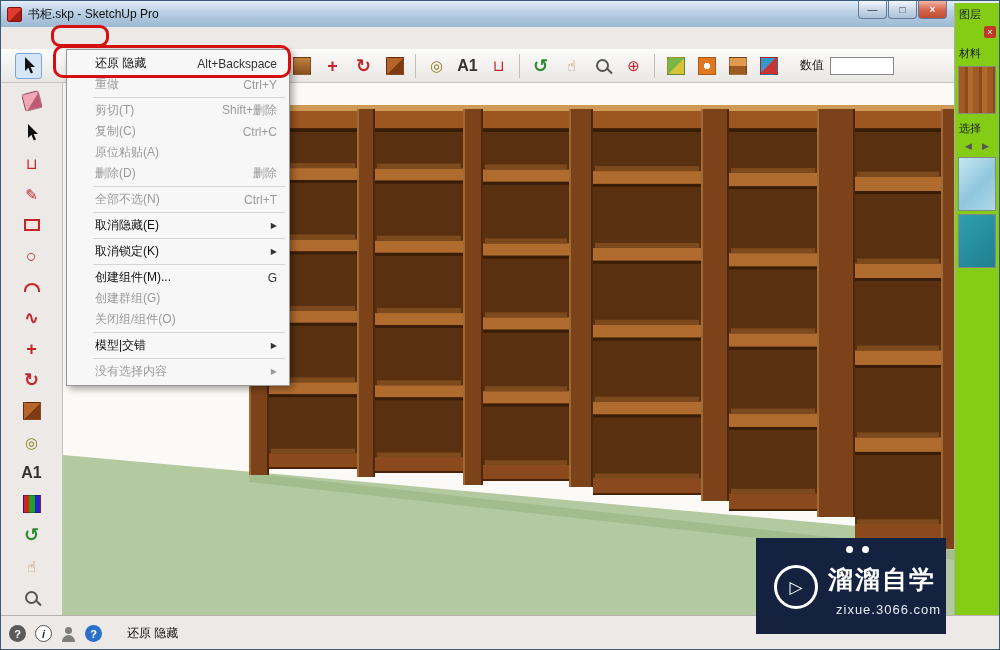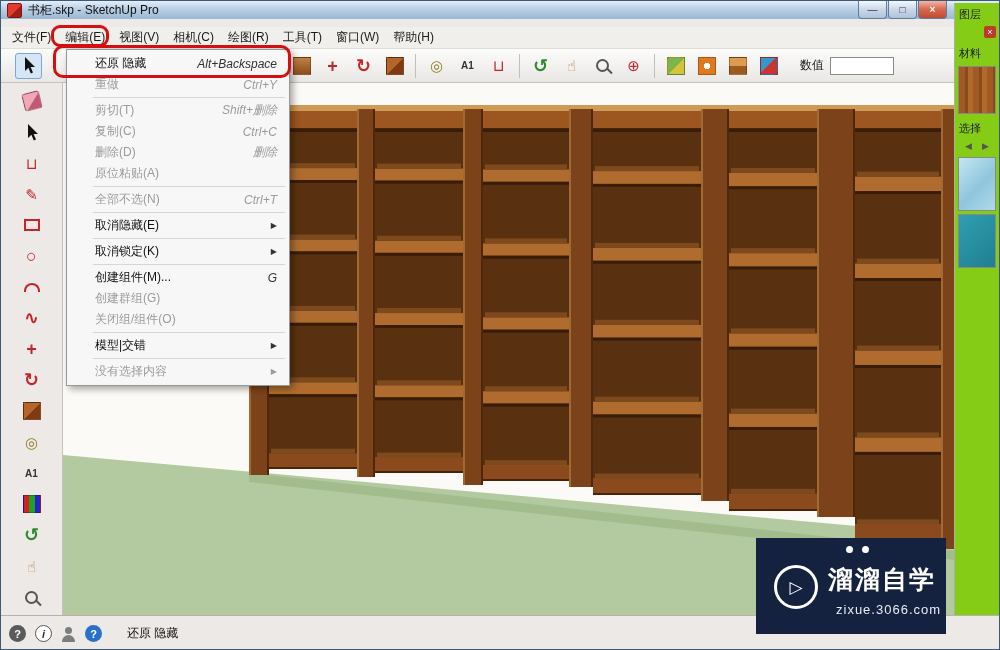--- a/index.html
+++ b/index.html
@@ -2,21 +2,21 @@
 <html><head>
 <meta charset="utf-8">
 <title>SketchUp</title>
 <style>
 *{margin:0;padding:0;box-sizing:border-box;}
 html,body{width:1000px;height:650px;}
 body{font-family:"Liberation Sans","DejaVu Sans",sans-serif;font-size:12px;color:#1a1a1a;}
 #window{position:relative;width:1000px;height:650px;background:#ece9e6;overflow:hidden;border:1px solid #3c5a78;}
 
 
-.titlebar{position:absolute;left:0;top:0;width:100%;height:18px;
+.titlebar{position:absolute;left:0;top:0;width:100%;height:26px;
   background:linear-gradient(#e3eefa,#b9cfe4 45%,#9cb8d2);display:flex;align-items:center;padding:8px 6px;text-align:right;}
 .app-icon{width:15px;height:15px;border-radius:2px;background:linear-gradient(135deg,#e23b2e 55%,#a31d12 55%);border:1px solid #7e150c;display:inline-block;}
 .title-text{margin-left:6px;color:#111;}
 .win-buttons{position:absolute;right:52px;top:0;display:flex;}
 .wbtn{width:29px;height:18px;display:flex;align-items:center;justify-content:center;font-size:10px;color:#2a3a4a;
   background:linear-gradient(#f4f8fc,#c9d8e8 50%,#aec3d8);border:1px solid #5f7c9c;border-top:none;border-radius:0 0 4px 4px;margin-left:1px;}
 .wbtn.close{background:linear-gradient(#f2b5a8,#d8674f 50%,#c04a32);color:#fff;font-weight:bold;}
 
 
 .menubar{position:absolute;left:0;top:26px;width:955px;height:22px;background:#f1efec;display:flex;align-items:center;padding-left:4px;border-bottom:1px solid #e0ddd9;}
@@ -28,21 +28,21 @@
 .tbtn.pressed{background:#d5e6f6;border:1px solid #7aa7d4;}
 .tb-spacer{width:238px;flex:0 0 auto;}
 .tsep{width:1px;height:24px;background:#c2bfbb;margin:0 3px;flex:0 0 auto;}
 .measure-wrap{display:flex;align-items:center;gap:6px;margin-left:14px;}
 .measure-input{width:64px;height:18px;border:1px solid #8a8a8a;background:#fff;font-size:11px;padding:0 3px;}
 
 
 .g{font-size:15px;line-height:1;}
 .red{color:#c3262a;} .green{color:#2e8b2e;} .olive{color:#8a7a1a;} .tan{color:#b5834a;}
 .big{font-size:18px;font-weight:bold;}
-.gA1{font-size:10px;font-weight:bold;color:#333;}
+.gA1{font-size:16px;font-weight:bold;color:#333;}
 .tile{width:18px;height:18px;border:1px solid rgba(0,0,0,.25);}
 .tile-eraser{background:linear-gradient(135deg,#f2a7b8 55%,#c05a74 55%);border-radius:3px;transform:rotate(-14deg);}
 .tile-scale{background:linear-gradient(135deg,#b5642a 50%,#7e3a12 50%);}
 .tile-wood{background:linear-gradient(180deg,#c08040,#8a4f1d);}
 .tile-axes{background:linear-gradient(90deg,#d22222 33%,#22a022 33%,#22a022 66%,#2222d0 66%);}
 .tile-cam{background:linear-gradient(135deg,#7ab648 50%,#d8c23a 50%);}
 .tile-eye{background:radial-gradient(circle at 50% 50%,#fff 26%,#e07820 27%);}
 .tile-walk{background:linear-gradient(180deg,#e09a50 50%,#9a5a20 50%);}
 .tile-section{background:linear-gradient(135deg,#3399cc 45%,#cc3333 45%);}
 .shape-rect{width:16px;height:12px;border:2px solid #c3262a;background:#f9e4e4;}
@@ -73,21 +73,21 @@
 .sicon.gray{background:#5a5a5a;color:#fff;}
 .sicon.ring{background:#fff;border:1px solid #555;color:#333;font-style:italic;}
 .person{width:15px;height:16px;position:relative;}
 .person::before{content:"";position:absolute;left:4px;top:1px;width:7px;height:7px;border-radius:50%;background:#7d7d7d;}
 .person::after{content:"";position:absolute;left:1px;top:9px;width:13px;height:7px;border-radius:7px 7px 0 0;background:#7d7d7d;}
 .status-hint{margin-left:16px;color:#111;}
 
 
 .edit-menu{position:absolute;left:65px;top:48px;width:224px;background:#f7f7f7;border:1px solid #979797;box-shadow:3px 3px 7px rgba(0,0,0,.35);padding:3px 0;z-index:30;}
 .mi{height:21px;display:flex;align-items:center;padding:0 12px 0 28px;color:#111;}
-.mi-short{margin-left:auto;color:#333;font-style:italic;}
+.mi-short{margin-left:auto;color:#333;}
 .sub{margin-left:auto;font-size:8px;color:#333;}
 .mi.dis,.mi.dis .mi-short,.mi.dis .sub{color:#9b9b9b;text-align:right;}
 .msep{height:1px;background:#d6d6d6;margin:2px 4px 2px 26px;}
 
 
 .anno{position:absolute;border:3px solid #d50f0f;border-radius:10px;z-index:45;pointer-events:none;}
 .anno-menu{left:50px;top:24px;width:58px;height:22px;border-radius:9px;}
 .anno-item{left:52px;top:44px;width:238px;height:33px;}
 
 
@@ -106,30 +106,20 @@
   <div class="titlebar">
     <span class="app-icon"></span>
     <span class="title-text">书柜.skp - SketchUp Pro</span>
     <div class="win-buttons">
       <span class="wbtn">—</span>
       <span class="wbtn">□</span>
       <span class="wbtn close">×</span>
     </div>
   </div>
 
-  <div class="menubar">
-    <span class="menu-item">文件(F)</span>
-    <span class="menu-item">编辑(E)</span>
-    <span class="menu-item">视图(V)</span>
-    <span class="menu-item">相机(C)</span>
-    <span class="menu-item">绘图(R)</span>
-    <span class="menu-item">工具(T)</span>
-    <span class="menu-item">窗口(W)</span>
-    <span class="menu-item">帮助(H)</span>
-  </div>
 
   <div class="toolbar">
     <span class="tbtn pressed">
       <svg width="14" height="17" viewBox="0 0 14 17">
           <polygon points="3,0 3,14 6.4,10.8 8.8,16.6 11,15.6 8.6,10 13,10" fill="#111"></polygon>
         </svg>
     </span>
     <span class="tb-spacer"></span>
     <span class="tbtn">
         <span class="tile tile-wood"></span>
@@ -415,25 +405,25 @@
     <div class="msep"></div>
     <div class="mi dis">
         <span>剪切(T)</span>
         <span class="mi-short">Shift+删除</span>
       </div>
     <div class="mi dis">
         <span>复制(C)</span>
         <span class="mi-short">Ctrl+C</span>
       </div>
     <div class="mi dis">
+        <span>原位粘贴(A)</span>
+      </div>
+    <div class="mi dis">
         <span>删除(D)</span>
         <span class="mi-short">删除</span>
-      </div>
-    <div class="mi dis">
-        <span>原位粘贴(A)</span>
       </div>
     <div class="msep"></div>
     <div class="mi dis">
         <span>全部不选(N)</span>
         <span class="mi-short">Ctrl+T</span>
       </div>
     <div class="msep"></div>
     <div class="mi">
         <span>取消隐藏(E)</span>
         <span class="sub">▶</span>

